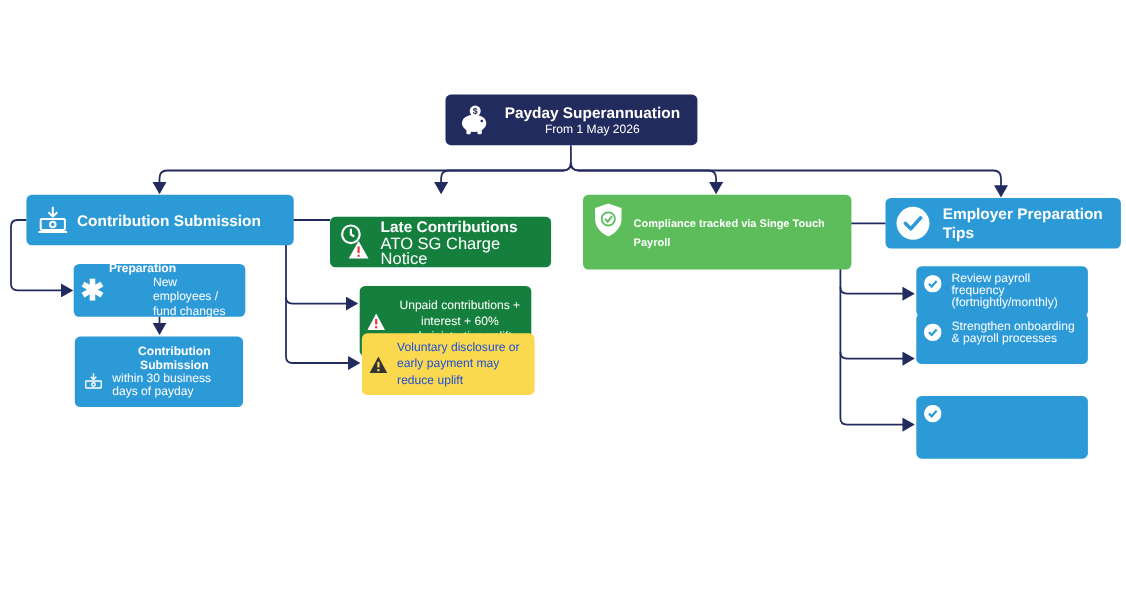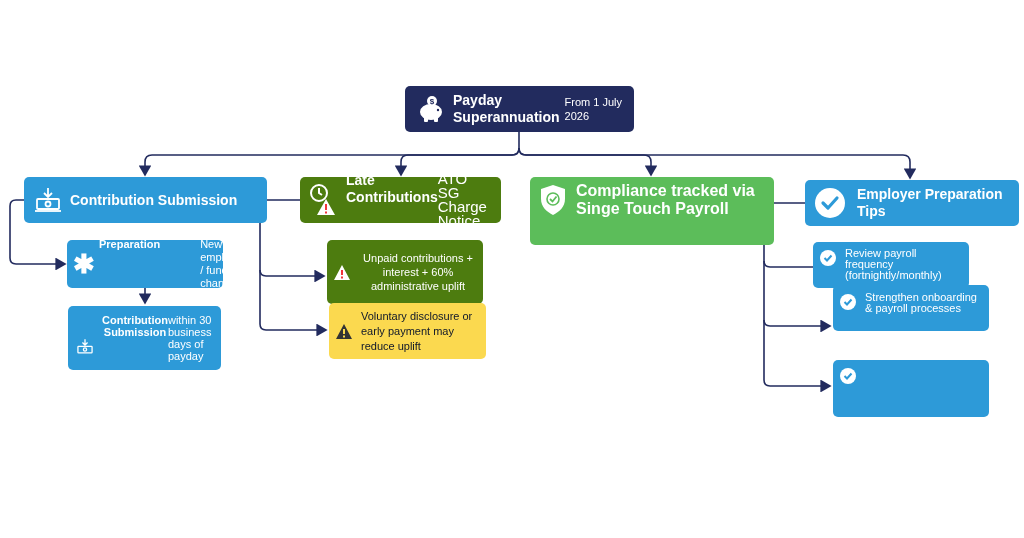--- a/index.html
+++ b/index.html
@@ -2,27 +2,27 @@
 <html><head>
   <meta charset="utf-8">
   <style>
     * { box-sizing: border-box; margin: 0; padding: 0; }
     html, body { width: 1024px; height: 538px; background: #ffffff; overflow: hidden; }
     body { position: relative; font-family: "Liberation Sans", sans-serif; }
     #stage { position: absolute; left: 0; top: 0; width: 1024px; height: 538px; }
     svg.connectors { position: absolute; left: 0; top: 0; width: 1024px; height: 538px; pointer-events: none; }
     .node { position: absolute; border-radius: 5px; color: #ffffff; display: flex; align-items: center; }
     .node .ic { flex: 0 0 auto; display: flex; align-items: center; justify-content: center; }
-    .node .txt { display: flex; flex-direction: row; }
+    .node .txt { display: flex; flex-direction: column; }
     .title-b { font-weight: bold; }
     .navy { background: #222b5e; }
     .blue { background: #2d9ad8; }
-    .red { background: #4d7c0f; }
+    .red { background: #15803d; margin-top: 20px; }
     .green { background: #5cbd5a; }
-    .yellow { background: #fbd94f; color: #0f172a; }
+    .yellow { background: #fbd94f; color: #1d4ed8; }
   </style>
 </head>
 <body>
 
 <div id="stage">
 
   <svg class="connectors" viewBox="0 0 1024 538">
     <defs>
       <marker id="arr" markerWidth="8" markerHeight="8" refX="6" refY="4" orient="auto">
         <path d="M0,0 L7,4 L0,8 Z" fill="#222b5e"></path>
@@ -53,21 +53,21 @@
         <ellipse cx="15" cy="17" rx="11" ry="8" fill="#fff"></ellipse>
         <rect x="8" y="22" width="4" height="5" rx="1" fill="#fff"></rect>
         <rect x="18" y="22" width="4" height="5" rx="1" fill="#fff"></rect>
         <circle cx="16" cy="6" r="5" fill="#fff"></circle>
         <text x="16" y="9" font-size="8" text-anchor="middle" fill="#222b5e" font-family="Liberation Sans, sans-serif" font-weight="bold">$</text>
         <circle cx="22" cy="15" r="1.2" fill="#222b5e"></circle>
       </svg>
     </span>
     <div class="txt" style="align-items:center;flex:1;">
       <span class="title-b" style="font-size:14px;line-height:17px;">Payday Superannuation</span>
-      <span style="font-size:11px;line-height:14px;">From 1 July 2026</span>
+      <span style="font-size:11px;line-height:14px;">From 1 May 2026</span>
     </div>
   </div>
 
   <div class="node blue" style="left:24px;top:177px;width:243px;height:46px;padding:0 8px;">
     <span class="ic" style="width:32px;height:32px;margin-right:6px;">
       <svg width="28" height="28" viewBox="0 0 28 28" fill="none" stroke="#fff" stroke-width="1.8">
         <path d="M14 2 L14 10 M10 7 L14 11 L18 7"></path>
         <rect x="3" y="13" width="22" height="10" rx="1"></rect>
         <circle cx="14" cy="18" r="2.5"></circle>
         <path d="M1 25 L27 25"></path>
@@ -140,35 +140,35 @@
 
   <div class="node green" style="left:530px;top:177px;width:244px;height:68px;padding:0 8px;align-items:flex-start;">
     <span class="ic" style="width:30px;height:36px;margin-right:8px;margin-top:5px;">
       <svg width="26" height="32" viewBox="0 0 26 32">
         <path d="M13 1 L25 5 L25 15 C25 23 19 28 13 31 C7 28 1 23 1 15 L1 5 Z" fill="#fff"></path>
         <circle cx="13" cy="15" r="6" fill="none" stroke="#5cbd5a" stroke-width="1.6"></circle>
         <path d="M10 15 L12.5 17.5 L16.5 12.5" fill="none" stroke="#5cbd5a" stroke-width="1.8"></path>
       </svg>
     </span>
     <div class="txt" style="padding-top:5px;">
-      <span class="title-b" style="font-size:16px;line-height:18px;width:190px;">Compliance tracked via Singe Touch Payroll</span>
+      <span class="title-b" style="font-size:10px;line-height:18px;width:190px;margin-top:13px;">Compliance tracked via Singe Touch Payroll</span>
     </div>
   </div>
 
   <div class="node blue" style="left:805px;top:180px;width:214px;height:46px;padding:16px 8px;">
     <span class="ic" style="width:34px;height:34px;margin-right:10px;">
       <svg width="32" height="32" viewBox="0 0 32 32">
           <circle cx="16" cy="16" r="15" fill="#fff"></circle>
           <path d="M9 16 L14 21 L23 11" fill="none" stroke="#2d9ad8" stroke-width="3.2" stroke-linecap="round" stroke-linejoin="round"></path>
         </svg>
     </span>
     <span class="title-b" style="font-size:14px;line-height:17px;">Employer Preparation Tips</span>
   </div>
 
-  <div class="node blue" style="left:813px;top:242px;width:156px;height:46px;padding:0 6px;align-items:flex-start;">
+  <div class="node blue" style="left:833px;top:242px;width:156px;height:46px;padding:0 6px;align-items:flex-start;">
     <span class="ic" style="width:18px;height:18px;margin-right:8px;margin-top:7px;">
       <svg width="16" height="16" viewBox="0 0 16 16">
           <circle cx="8" cy="8" r="8" fill="#fff"></circle>
           <path d="M4.5 8 L7 10.5 L11.5 5.5" fill="none" stroke="#2d9ad8" stroke-width="2"></path>
         </svg>
     </span>
     <span style="font-size:11px;line-height:11px;padding-top:6px;">Review payroll frequency (fortnightly/monthly)</span>
   </div>
 
   <div class="node blue" style="left:833px;top:285px;width:156px;height:46px;padding:0 6px;align-items:flex-start;">

